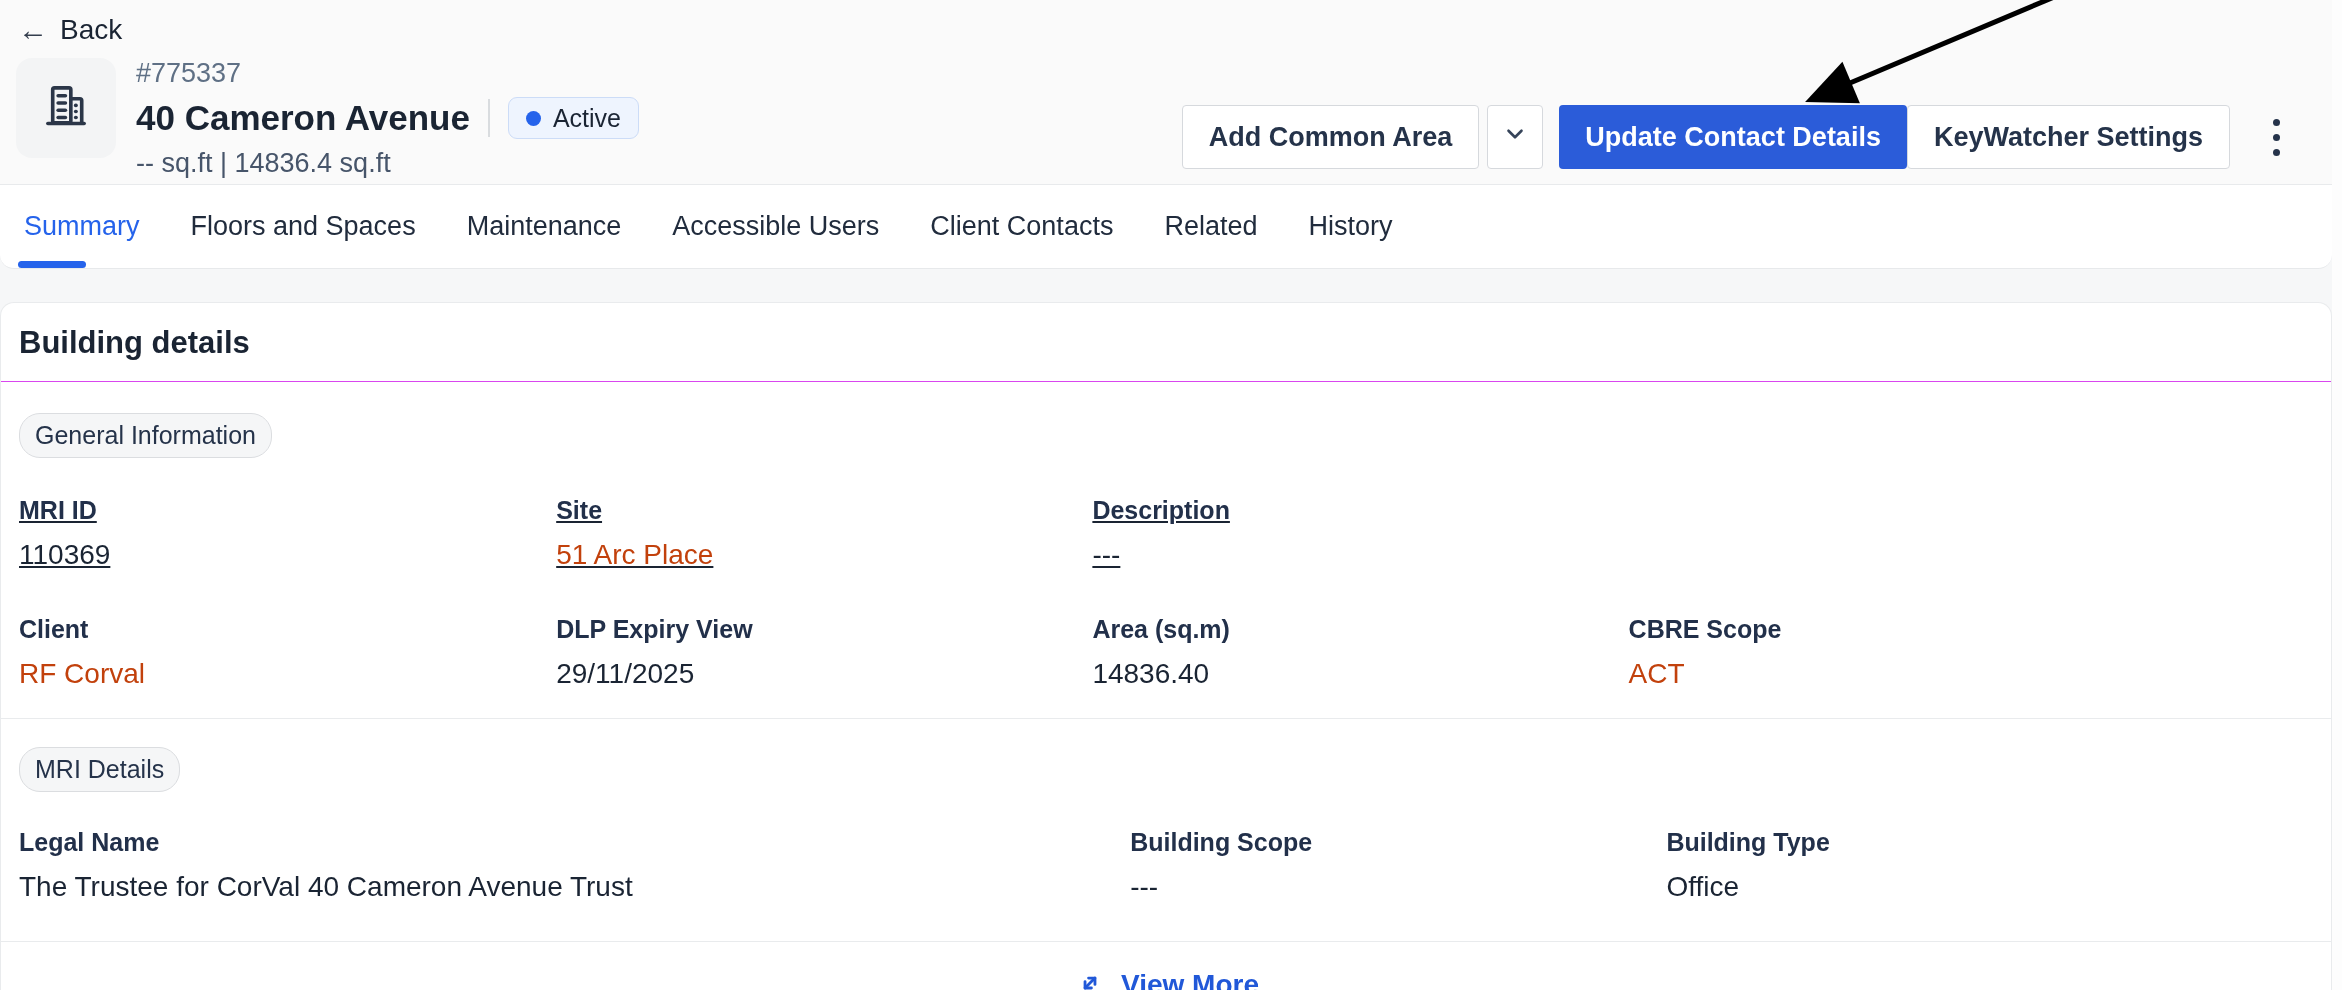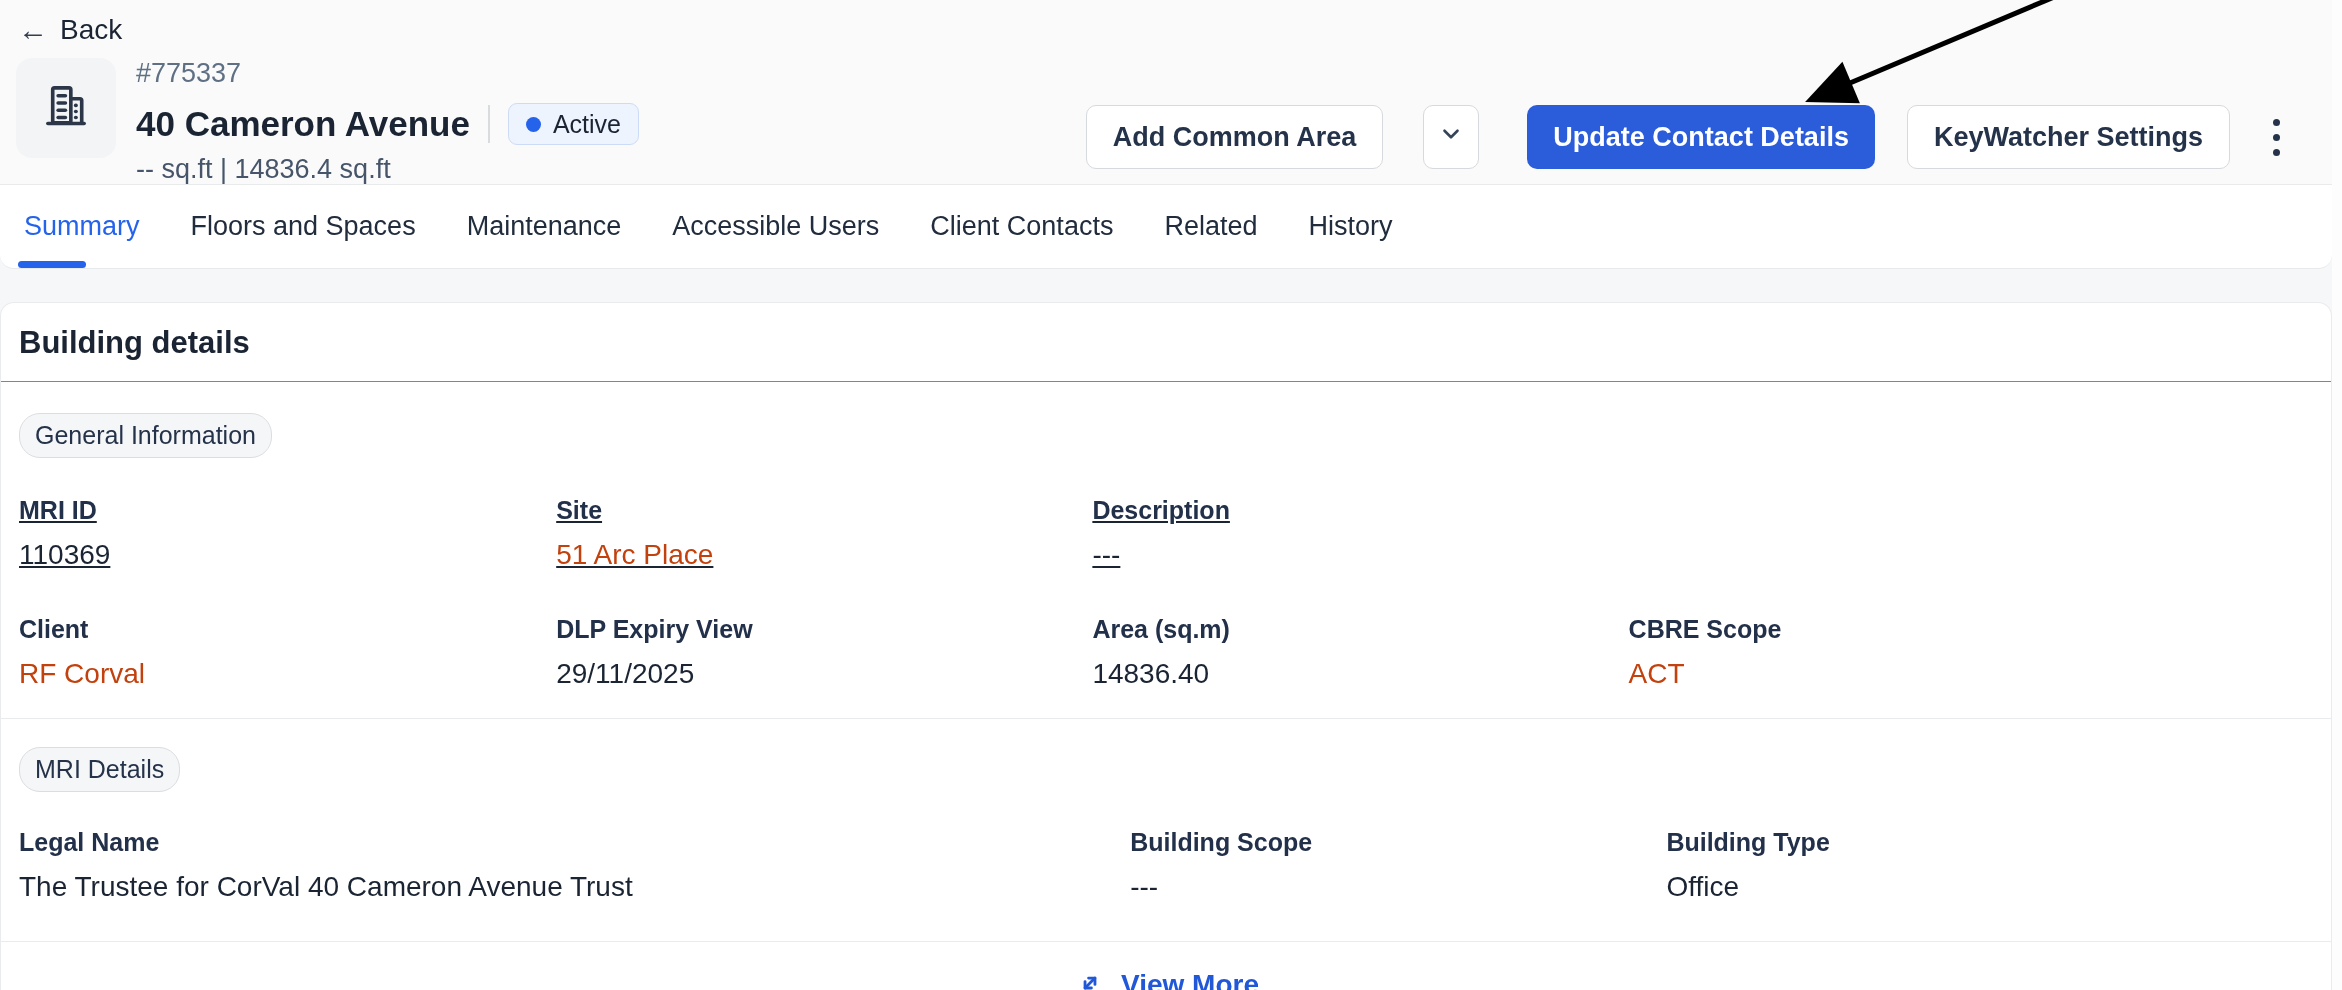--- a/index.html
+++ b/index.html
@@ -11,34 +11,34 @@
   
   .header { position:relative; background:#fafafa; border-bottom:1px solid #e8eaec; height:185px; }
   .back-row { display:flex; align-items:center; gap:12px; padding:14px 0 0 18px;
               font-size:28px; color:#1a2433; cursor:pointer; width:max-content; }
   .back-arrow { font-size:30px; line-height:1; color:#333d4d; }
   .header-main { display:flex; padding:10px 0 0 16px; }
   .icon-tile { width:100px; height:100px; background:#f3f4f5; border-radius:16px;
                display:flex; align-items:center; justify-content:center; margin-top:2px; flex:0 0 auto; }
   .title-block { margin-left:20px; }
   .bid { font-size:27px; font-weight:500; color:#5f7085; line-height:34px; }
-  .name-row { display:flex; align-items:center; gap:18px; margin-top:12px; }
+  .name-row { display:flex; align-items:center; gap:18px; margin-top:6px; }
   .bname { font-size:35px; font-weight:bold; color:#1a2433; line-height:44px; }
   .vdiv { width:2px; height:38px; background:#d9dcdf; }
   .badge { display:inline-flex; align-items:center; gap:12px; height:42px; padding:0 17px;
            background:#eef4fe; border:1.5px solid #ccdcf7; border-radius:9px;
            font-size:25px; color:#1a2433; }
   .badge .dot { width:15px; height:15px; border-radius:50%; background:#2563eb; }
   .sqft { font-size:27px; color:#47556a; margin-top:6px; line-height:34px; }
 
   .actions { position:absolute; top:105px; right:34px; display:flex; align-items:center; }
   .btn { height:64px; display:inline-flex; align-items:center; justify-content:center;
-         padding:0 26px; background:#ffffff; border:1.5px solid #d6d9dd; border-radius:10px;
+         padding:0 26px; background:#ffffff; border:1.5px solid #d6d9dd; border-radius:4px;
          font-family:"Liberation Sans", sans-serif; font-size:27px; font-weight:bold;
-         color:#25334a; cursor:pointer; white-space:nowrap;margin-left:32px; }
+         color:#25334a; cursor:pointer; white-space:nowrap; }
   .btn.icon-only { width:56px; padding:0; font-size:24px; color:#36445a; }
   .btn.primary { background:#2b5cd9; border:none; color:#ffffff; }
   .mr8 { margin-right:8px; } .mr16 { margin-right:16px; } .mr14 { margin-right:14px; }
   .kebab { width:44px; height:64px; display:flex; flex-direction:column; align-items:center;
            justify-content:center; gap:8px; cursor:pointer; margin-left:10px; }
   .kebab i { width:7px; height:7px; border-radius:50%; background:#25334a; }
 
   .annotation { position:absolute; top:0; left:0; width:2342px; height:990px;
                 pointer-events:none; z-index:9; }
 

